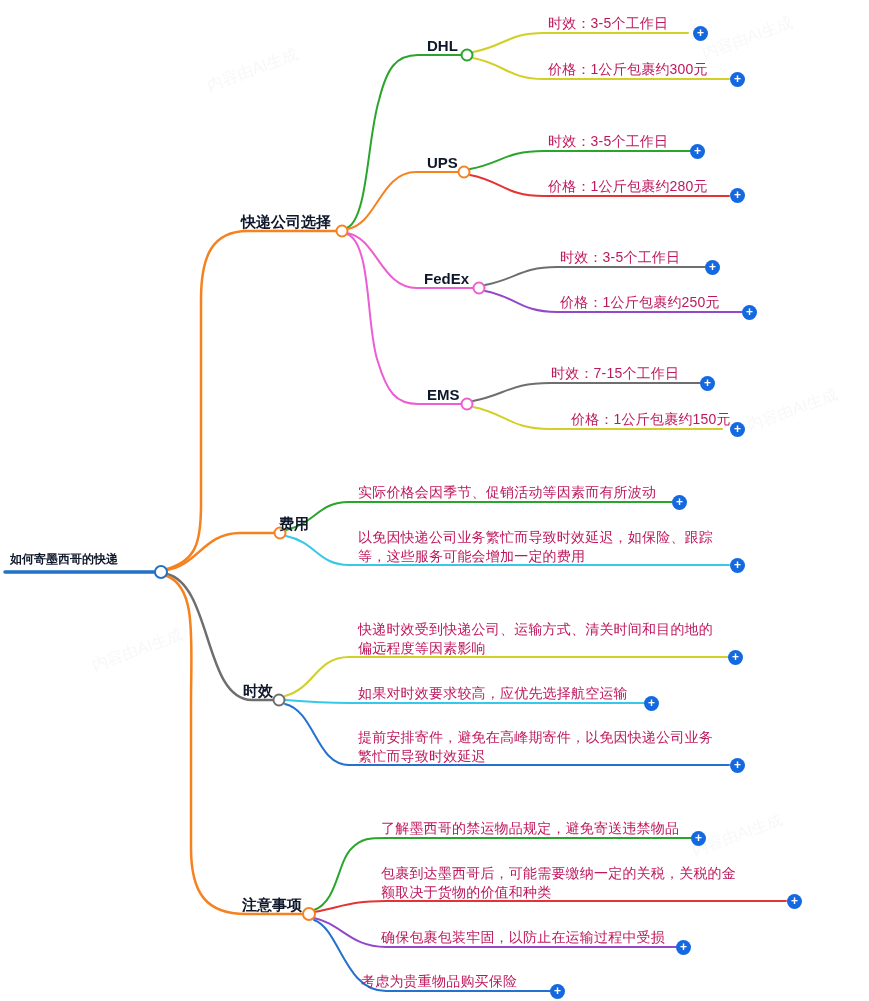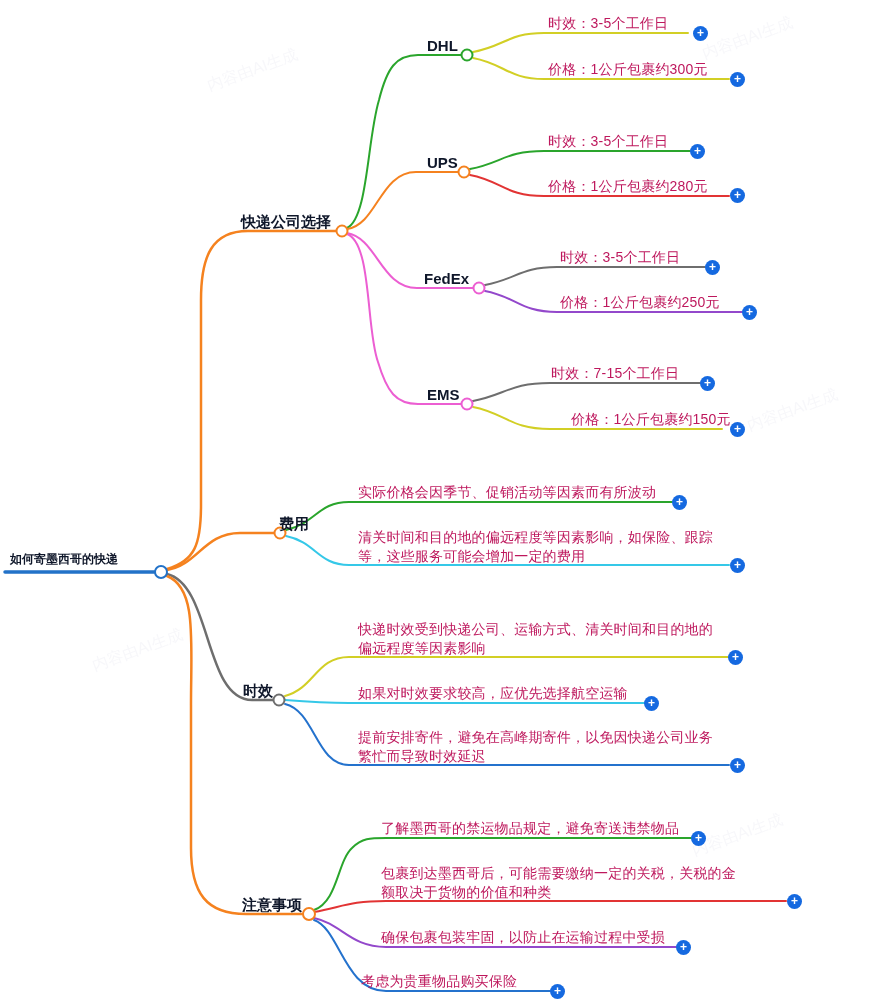--- a/index.html
+++ b/index.html
@@ -107,21 +107,21 @@
   <div class="lbl leaf nw" style="left:548px;top:14px;">时效：3-5个工作日</div>
   <div class="lbl leaf nw" style="left:548px;top:60px;">价格：1公斤包裹约300元</div>
   <div class="lbl leaf nw" style="left:548px;top:132px;">时效：3-5个工作日</div>
   <div class="lbl leaf nw" style="left:548px;top:177px;">价格：1公斤包裹约280元</div>
   <div class="lbl leaf nw" style="left:560px;top:248px;">时效：3-5个工作日</div>
   <div class="lbl leaf nw" style="left:560px;top:293px;">价格：1公斤包裹约250元</div>
   <div class="lbl leaf nw" style="left:551px;top:364px;">时效：7-15个工作日</div>
   <div class="lbl leaf nw" style="left:551px;top:410px;margin-left:20px;">价格：1公斤包裹约150元</div>
 
   <div class="lbl leaf nw" style="left:358px;top:483px;">实际价格会因季节、促销活动等因素而有所波动</div>
-  <div class="lbl leaf w2" style="left:358px;top:528px;">清关时间和目的地的偏远程度等因素影响，如保险、跟踪等，这些服务可能会增加一定的费用</div>
+  <div class="lbl leaf w2" style="left:358px;top:528px;">以免因快递公司业务繁忙而导致时效延迟，如保险、跟踪等，这些服务可能会增加一定的费用</div>
 
   <div class="lbl leaf nw" style="left:358px;top:684px;">如果对时效要求较高，应优先选择航空运输</div>
   <div class="lbl leaf w2" style="left:358px;top:620px;">快递时效受到快递公司、运输方式、清关时间和目的地的偏远程度等因素影响</div>
   <div class="lbl leaf w2" style="left:358px;top:728px;">提前安排寄件，避免在高峰期寄件，以免因快递公司业务繁忙而导致时效延迟</div>
 
   <div class="lbl leaf nw" style="left:381px;top:819px;">了解墨西哥的禁运物品规定，避免寄送违禁物品</div>
   <div class="lbl leaf w2" style="left:381px;top:864px;">包裹到达墨西哥后，可能需要缴纳一定的关税，关税的金额取决于货物的价值和种类</div>
   <div class="lbl leaf nw" style="left:381px;top:928px;">确保包裹包装牢固，以防止在运输过程中受损</div>
   <div class="lbl leaf nw" style="left:361px;top:972px;">考虑为贵重物品购买保险</div>
 

